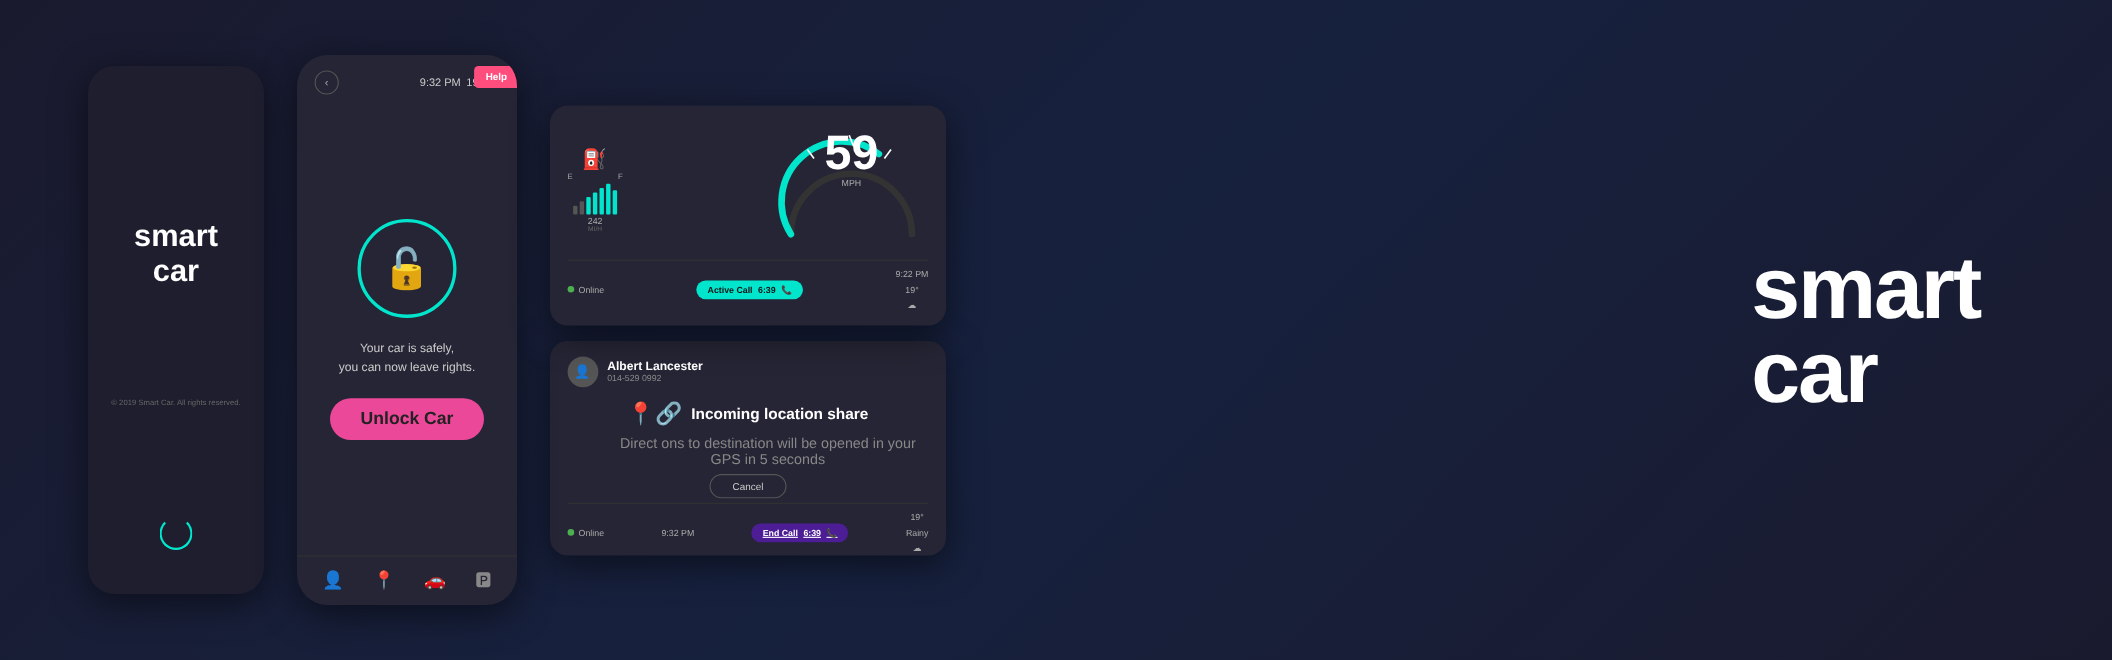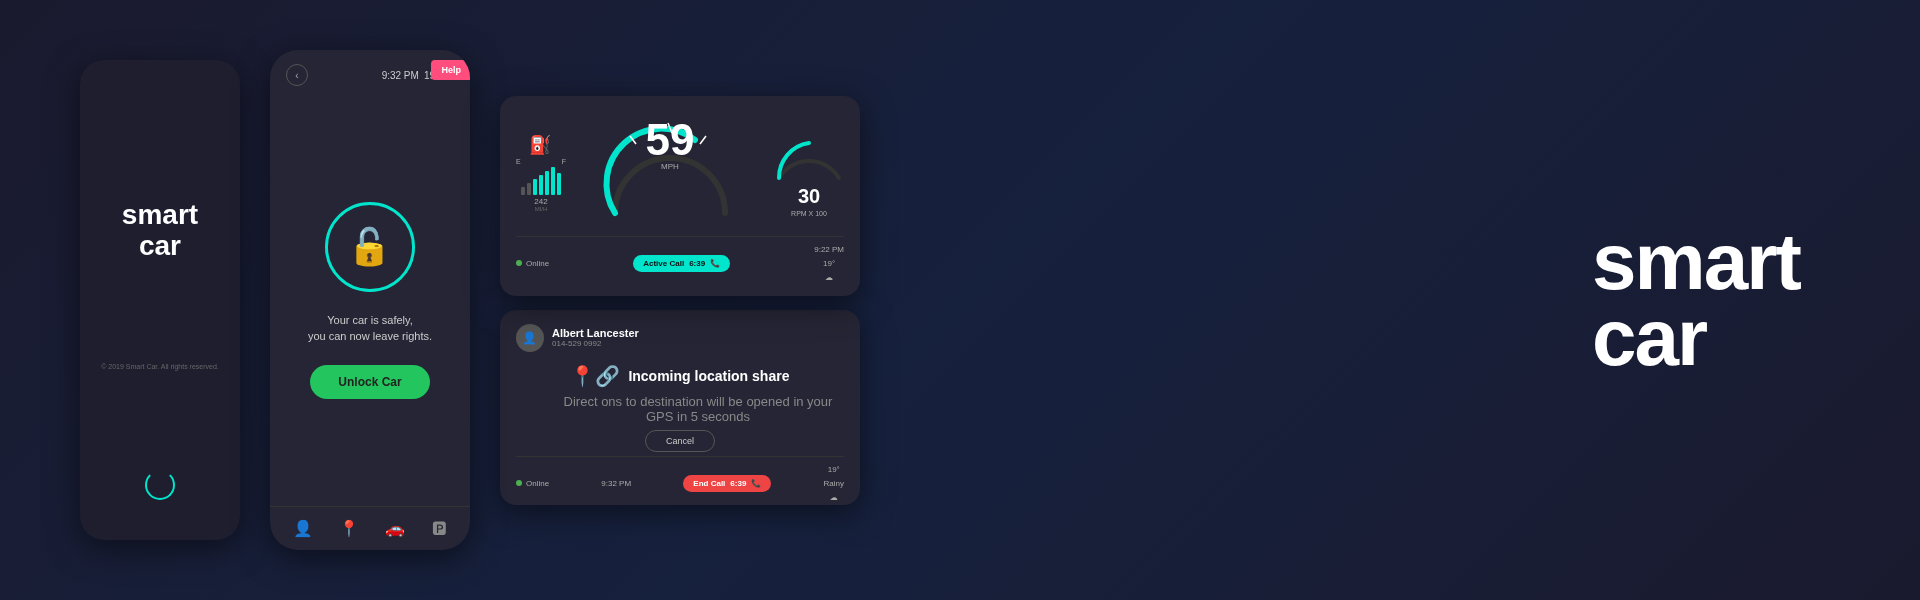--- a/index.html
+++ b/index.html
@@ -147,26 +147,26 @@
     }
 
     .lock-message {
       font-size: 11px;
       color: #ccc;
       text-align: center;
       line-height: 1.5;
     }
 
     .unlock-btn {
-      background: #22c55e;
+      background: #ec4899;
       color: #222;
       border: none;
       padding: 10px 28px;
       border-radius: 20px;
-      font-size: 12px;
+      font-size: 16px;
       font-weight: bold;
       cursor: pointer;
     }
 
     .lock-nav {
       width: 100%;
       display: flex;
       justify-content: space-around;
       padding: 12px 10px;
       border-top: 1px solid #333;
@@ -425,29 +425,30 @@
     .location-status {
       display: flex;
       align-items: center;
       justify-content: space-between;
       padding-top: 8px;
       border-top: 1px solid #333;
       margin-top: 4px;
     }
 
     .end-call-btn {
-      background: #ef4444;
+      background: #4c1d95;
       color: white;
       font-size: 8px;
       font-weight: bold;
       padding: 4px 10px;
       border-radius: 10px;
       display: flex;
       align-items: center;
       gap: 5px;
+      text-decoration: underline;
     }
 
     
     .brand-logo {
       margin-left: auto;
       padding-right: 40px;
     }
 
     .brand-logo .logo-big {
       font-size: 80px;
@@ -546,28 +547,20 @@
             <path d="M 15 95 A 55 55 0 0 1 95 22" fill="none" stroke="#00e5cc" stroke-width="6" stroke-linecap="round"></path>
 
             <line x1="68" y1="5" x2="72" y2="15" stroke="white" stroke-width="1.5"></line>
             <line x1="30" y1="18" x2="36" y2="26" stroke="white" stroke-width="1.5"></line>
             <line x1="106" y1="18" x2="100" y2="26" stroke="white" stroke-width="1.5"></line>
           </svg>
           <span class="speed-value">59</span>
           <span class="speed-unit">MPH</span>
         </div>
 
-        <div class="rpm-gauge">
-          <svg width="70" height="55">
-            <path d="M 5 50 A 35 35 0 0 1 65 50" fill="none" stroke="#333" stroke-width="4" stroke-linecap="round"></path>
-            <path d="M 5 50 A 35 35 0 0 1 35 15" fill="none" stroke="#00e5cc" stroke-width="4" stroke-linecap="round"></path>
-          </svg>
-          <div class="rpm-value">30</div>
-          <div class="rpm-unit">RPM X 100</div>
-        </div>
       </div>
 
       <div class="dash-status">
         <div class="online-badge">
           <div class="online-dot"></div>
           <span>Online</span>
         </div>
         <div class="active-call-btn">
           <span>Active Call</span>
           <span class="call-time">6:39</span>

